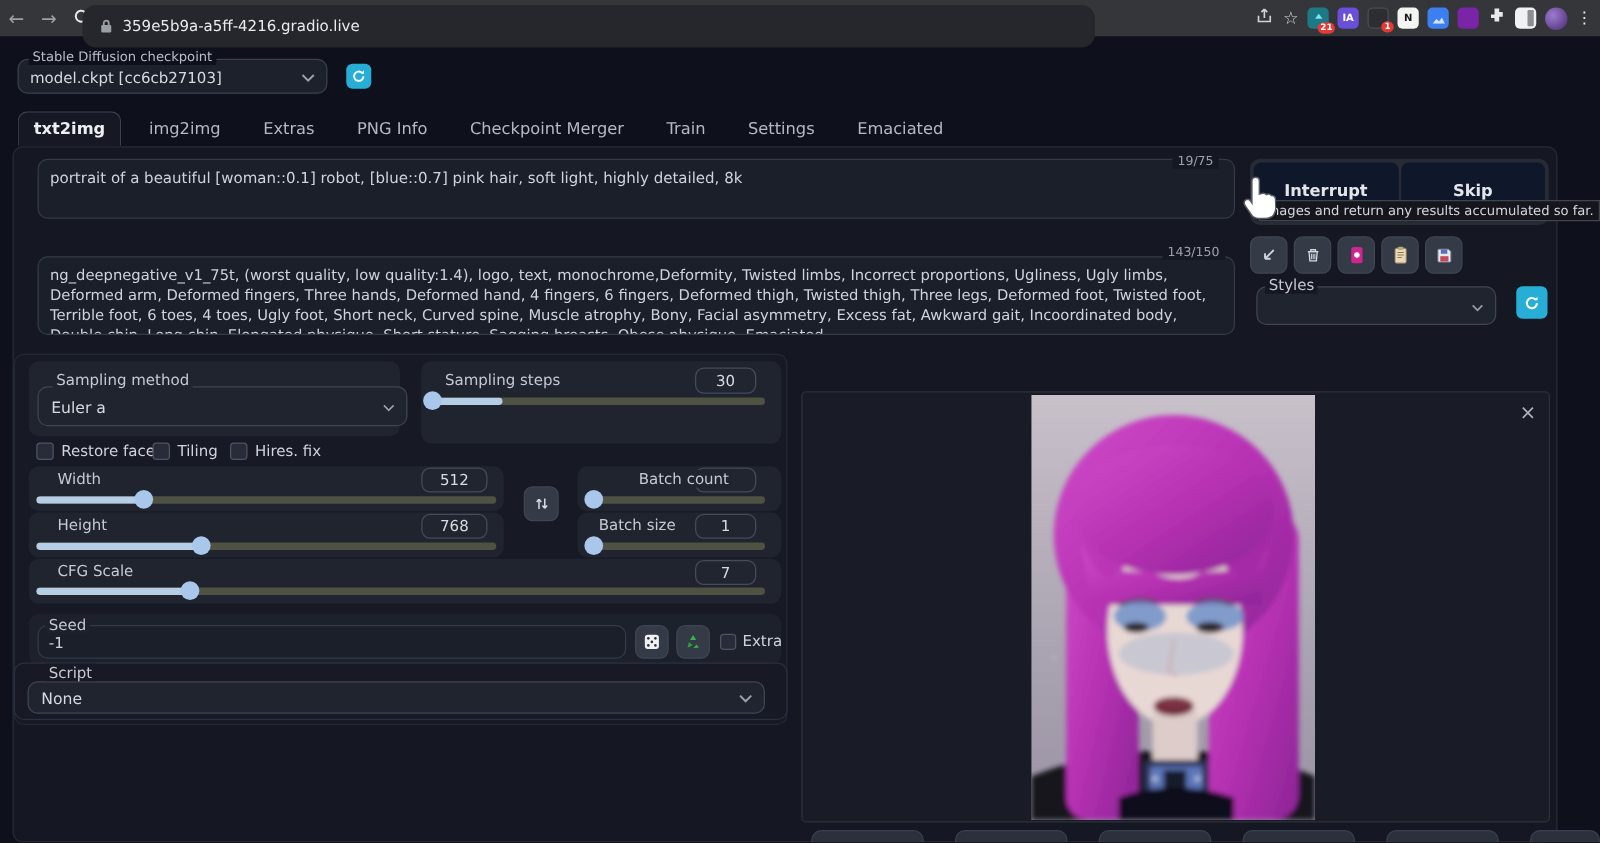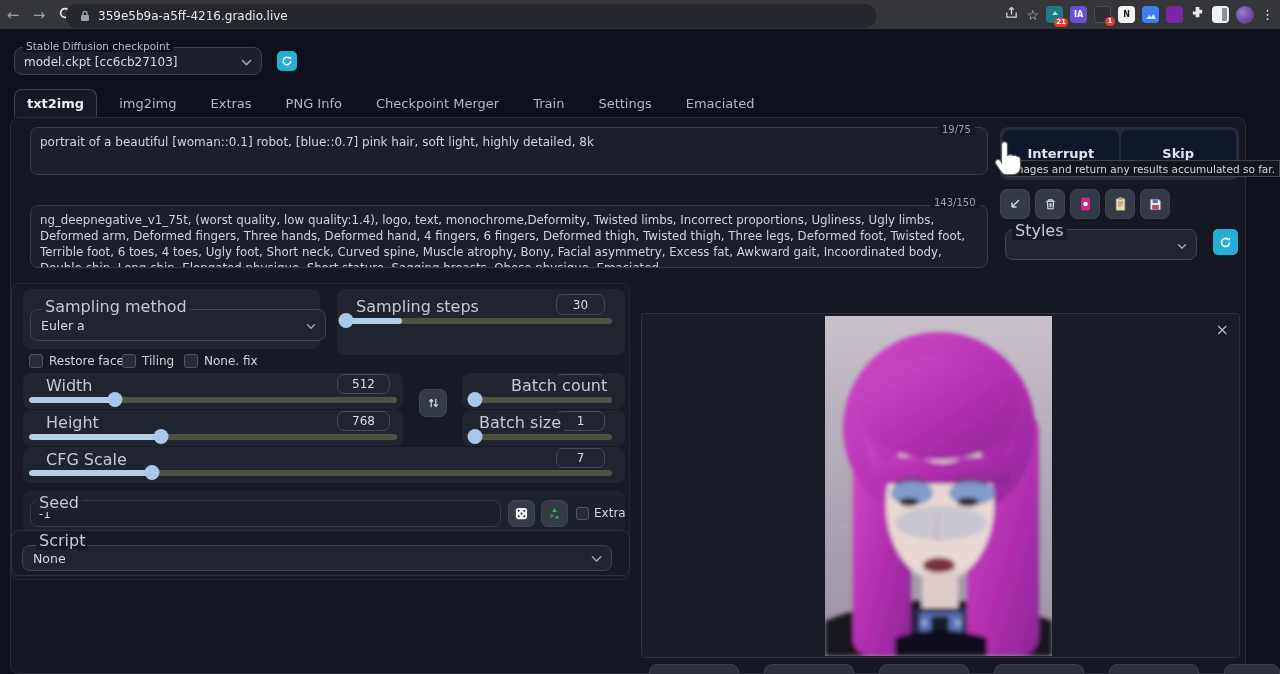--- a/index.html
+++ b/index.html
@@ -4,42 +4,42 @@
 <style>
   * { box-sizing: border-box; margin: 0; padding: 0; }
   html,body { background:#0a0c12; }
   #app {
     position: relative; width: 1280px; height: 674px; overflow: hidden;
     background: #0e111b; font-family: "DejaVu Sans", sans-serif; color: #d6d9e0;
   }
   
   .chrome { position:absolute; left:0; top:0; width:1280px; height:29px; background:#35363a; display:flex; align-items:center; }
   .nav-ic { color:#9aa0a6; font-size:15px; width:26px; text-align:center; cursor:default; }
-  .url-pill { position:absolute; left:66px; top:4px; width:810px; height:24px; background:#26272c; border-radius:11px; display:flex; align-items:center; padding-left:14px; gap:8px; }
+  .url-pill { position:absolute; left:66px; top:4px; width:810px; height:34px; background:#26272c; border-radius:11px; display:flex; align-items:center; padding-left:14px; gap:8px; }
   .url-txt { color:#e8eaed; font-size:12px; }
   .chrome-right { position:absolute; right:6px; top:0; height:29px; display:flex; align-items:center; gap:7px; }
   .ext { width:17px; height:17px; border-radius:4px; position:relative; display:flex; align-items:center; justify-content:center; font-size:8px; font-weight:bold; color:#fff; }
   .badge { position:absolute; right:-5px; bottom:-4px; background:#e53935; color:#fff; font-size:7px; border-radius:6px; padding:0 2px; min-width:10px; text-align:center; line-height:9px; }
   .avatar { width:18px; height:18px; border-radius:50%; background:radial-gradient(circle at 35% 35%, #9c7bd0, #4a2a72); }
   
   .panel { position:absolute; left:10px; top:117px; width:1236px; height:557px; background:#151823; border:1px solid #272c38; border-radius:8px; }
   .ckpt-box { position:absolute; left:14px; top:47px; width:248px; height:28px; background:#1d212c; border:1px solid #3a4150; border-radius:8px; }
   .ckpt-label { position:absolute; left:8px; top:-8px; font-size:10.5px; color:#b9bdc7; background:#0e111b; padding:0 3px; white-space:nowrap; }
   .ckpt-val { position:absolute; left:9px; top:7px; font-size:12px; color:#d6d9e0; }
   .chev { stroke:#9aa1ae; stroke-width:1.6; fill:none; }
   .cyan-btn { position:absolute; background:#27aed6; border-radius:5px; display:flex; align-items:center; justify-content:center; cursor:pointer; }
   .tabs { position:absolute; left:14px; top:89px; height:28px; display:flex; align-items:center; }
   .tab { font-size:13px; color:#b3b9c4; padding:0 12px; height:28px; display:flex; align-items:center; cursor:pointer; white-space:nowrap; margin-right:10px; }
   .tab.active { background:#161924; border:1px solid #3a4150; border-bottom:1px solid #161924; border-radius:8px 8px 0 0; color:#eceef3; font-weight:bold; position:relative; z-index:2; }
   
   .ta { position:absolute; background:#1b1f2a; border:1px solid #343a48; border-radius:8px; color:#cfd3db; font-size:12px; line-height:16px; padding:6px 9px; overflow:hidden; }
   .counter { position:absolute; font-size:10px; color:#9aa1ae; background:#151823; padding:0 4px; z-index:2; }
   
   .blk { position:absolute; background:#20242f; border-radius:8px; }
-  .flabel { position:absolute; font-size:16px; color:#c6c9d2; background:#20242f; padding:0 3px; white-space:nowrap; z-index:2; }
+  .flabel { position:absolute; font-size:12px; color:#c6c9d2; background:#20242f; padding:0 3px; white-space:nowrap; z-index:2; }
   .selbox { position:absolute; background:#252935; border:1px solid #3f4554; border-radius:8px; display:flex; align-items:center; padding:0 10px; font-size:12.5px; color:#d6d9e0; }
   .selbox .chevwrap { position:absolute; right:9px; top:50%; transform:translateY(-50%); }
   .num { position:absolute; background:#21252f; border:1px solid #454b5a; border-radius:7px; color:#d7dae2; font-size:12px; display:flex; align-items:center; justify-content:center; }
   .track { position:absolute; height:6px; border-radius:3px; background:#4e5243; overflow:hidden; }
   .fill { height:100%; background:#b6cde6; border-radius:3px; }
   .thumb { position:absolute; width:15px; height:15px; border-radius:50%; background:#a9c7ea; transform:translate(-50%,0); z-index:2; }
   .cb { position:absolute; width:14px; height:14px; background:#272c38; border:1px solid #4d5464; border-radius:3px; cursor:pointer; }
   .cblabel { position:absolute; font-size:12px; color:#d0d3db; white-space:nowrap; }
   .sq-btn { position:absolute; background:#343a46; border:1px solid #3f4552; border-radius:7px; display:flex; align-items:center; justify-content:center; cursor:pointer; }
   
@@ -226,21 +226,21 @@
   <div class="track" style="left:346px;top:318px;width:266px;">
       <div class="fill" style="width: 21%;"></div>
     </div>
   <div class="thumb" style="left:346px;top:313px;"></div>
 
   <span class="cb" style="left:29px;top:354px;"></span>
   <span class="cblabel" style="left:49px;top:354px;">Restore faces</span>
   <span class="cb" style="left:122px;top:354px;"></span>
   <span class="cblabel" style="left:142px;top:354px;">Tiling</span>
   <span class="cb" style="left:184px;top:354px;"></span>
-  <span class="cblabel" style="left:204px;top:354px;">None. fix</span>
+  <span class="cblabel" style="left:204px;top:354px;">Hires. fix</span>
 
   <div class="blk" style="left:23px;top:373px;width:380px;height:36px;"></div>
   <span class="flabel" style="left:43px;top:376px;">Width</span>
   <div class="num" style="left:337px;top:374px;width:53px;height:20px;">
       <span>512</span>
     </div>
   <div class="track" style="left:29px;top:397px;width:368px;">
       <div class="fill" style="width: 23%;"></div>
     </div>
   <div class="thumb" style="left:115px;top:392px;"></div>

